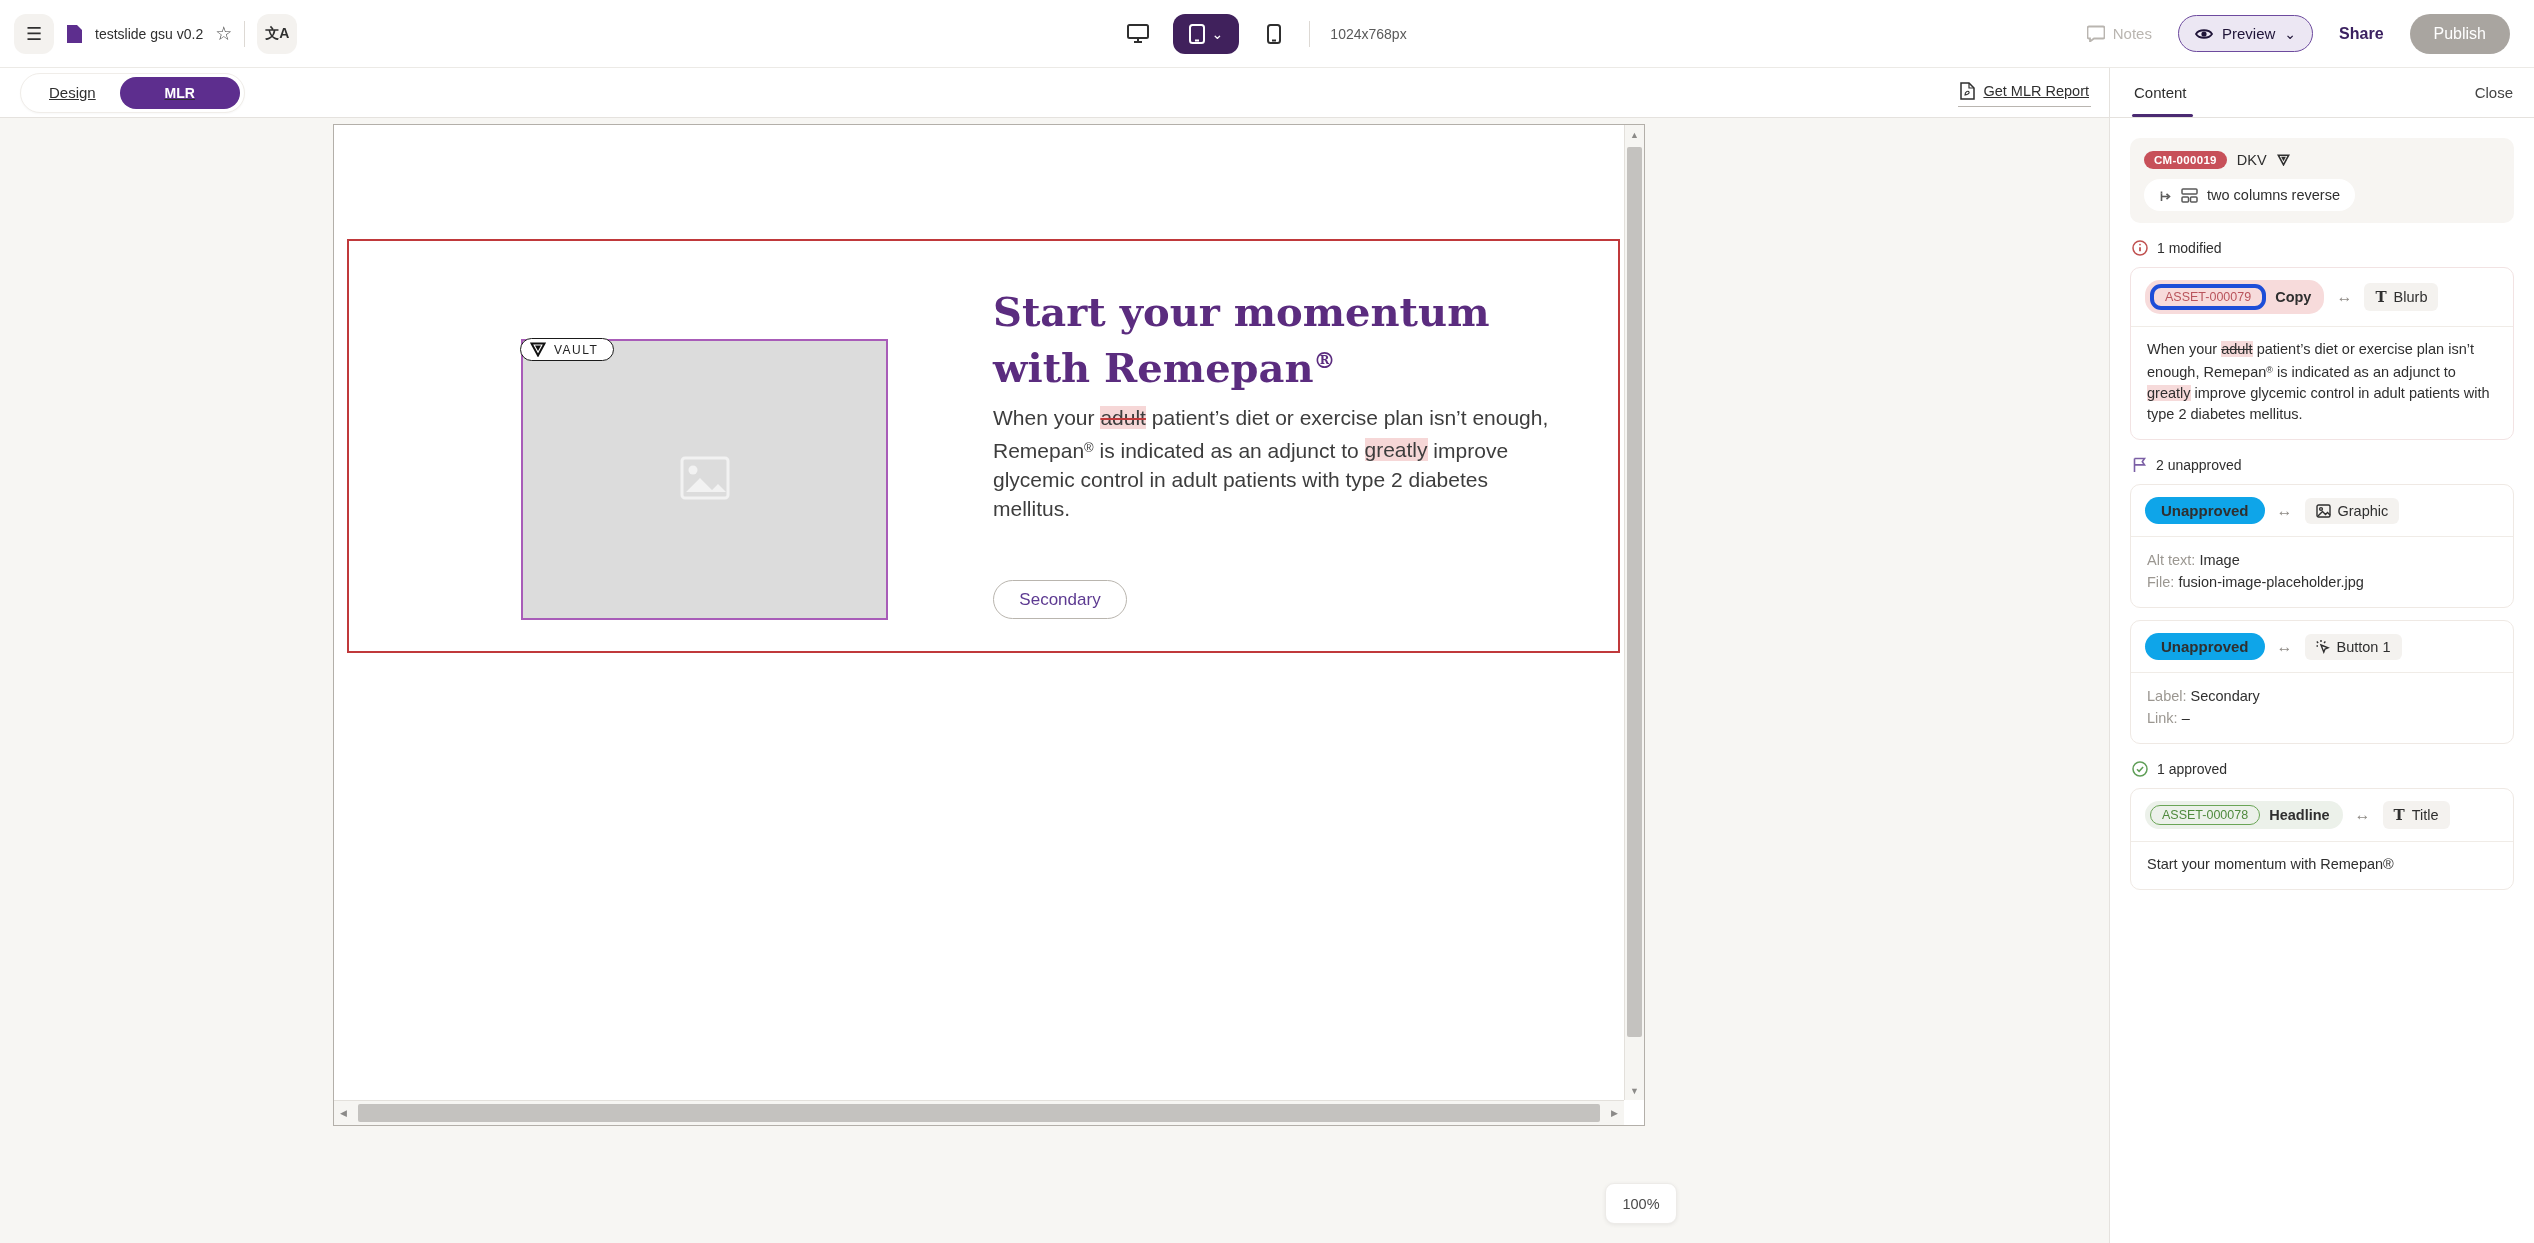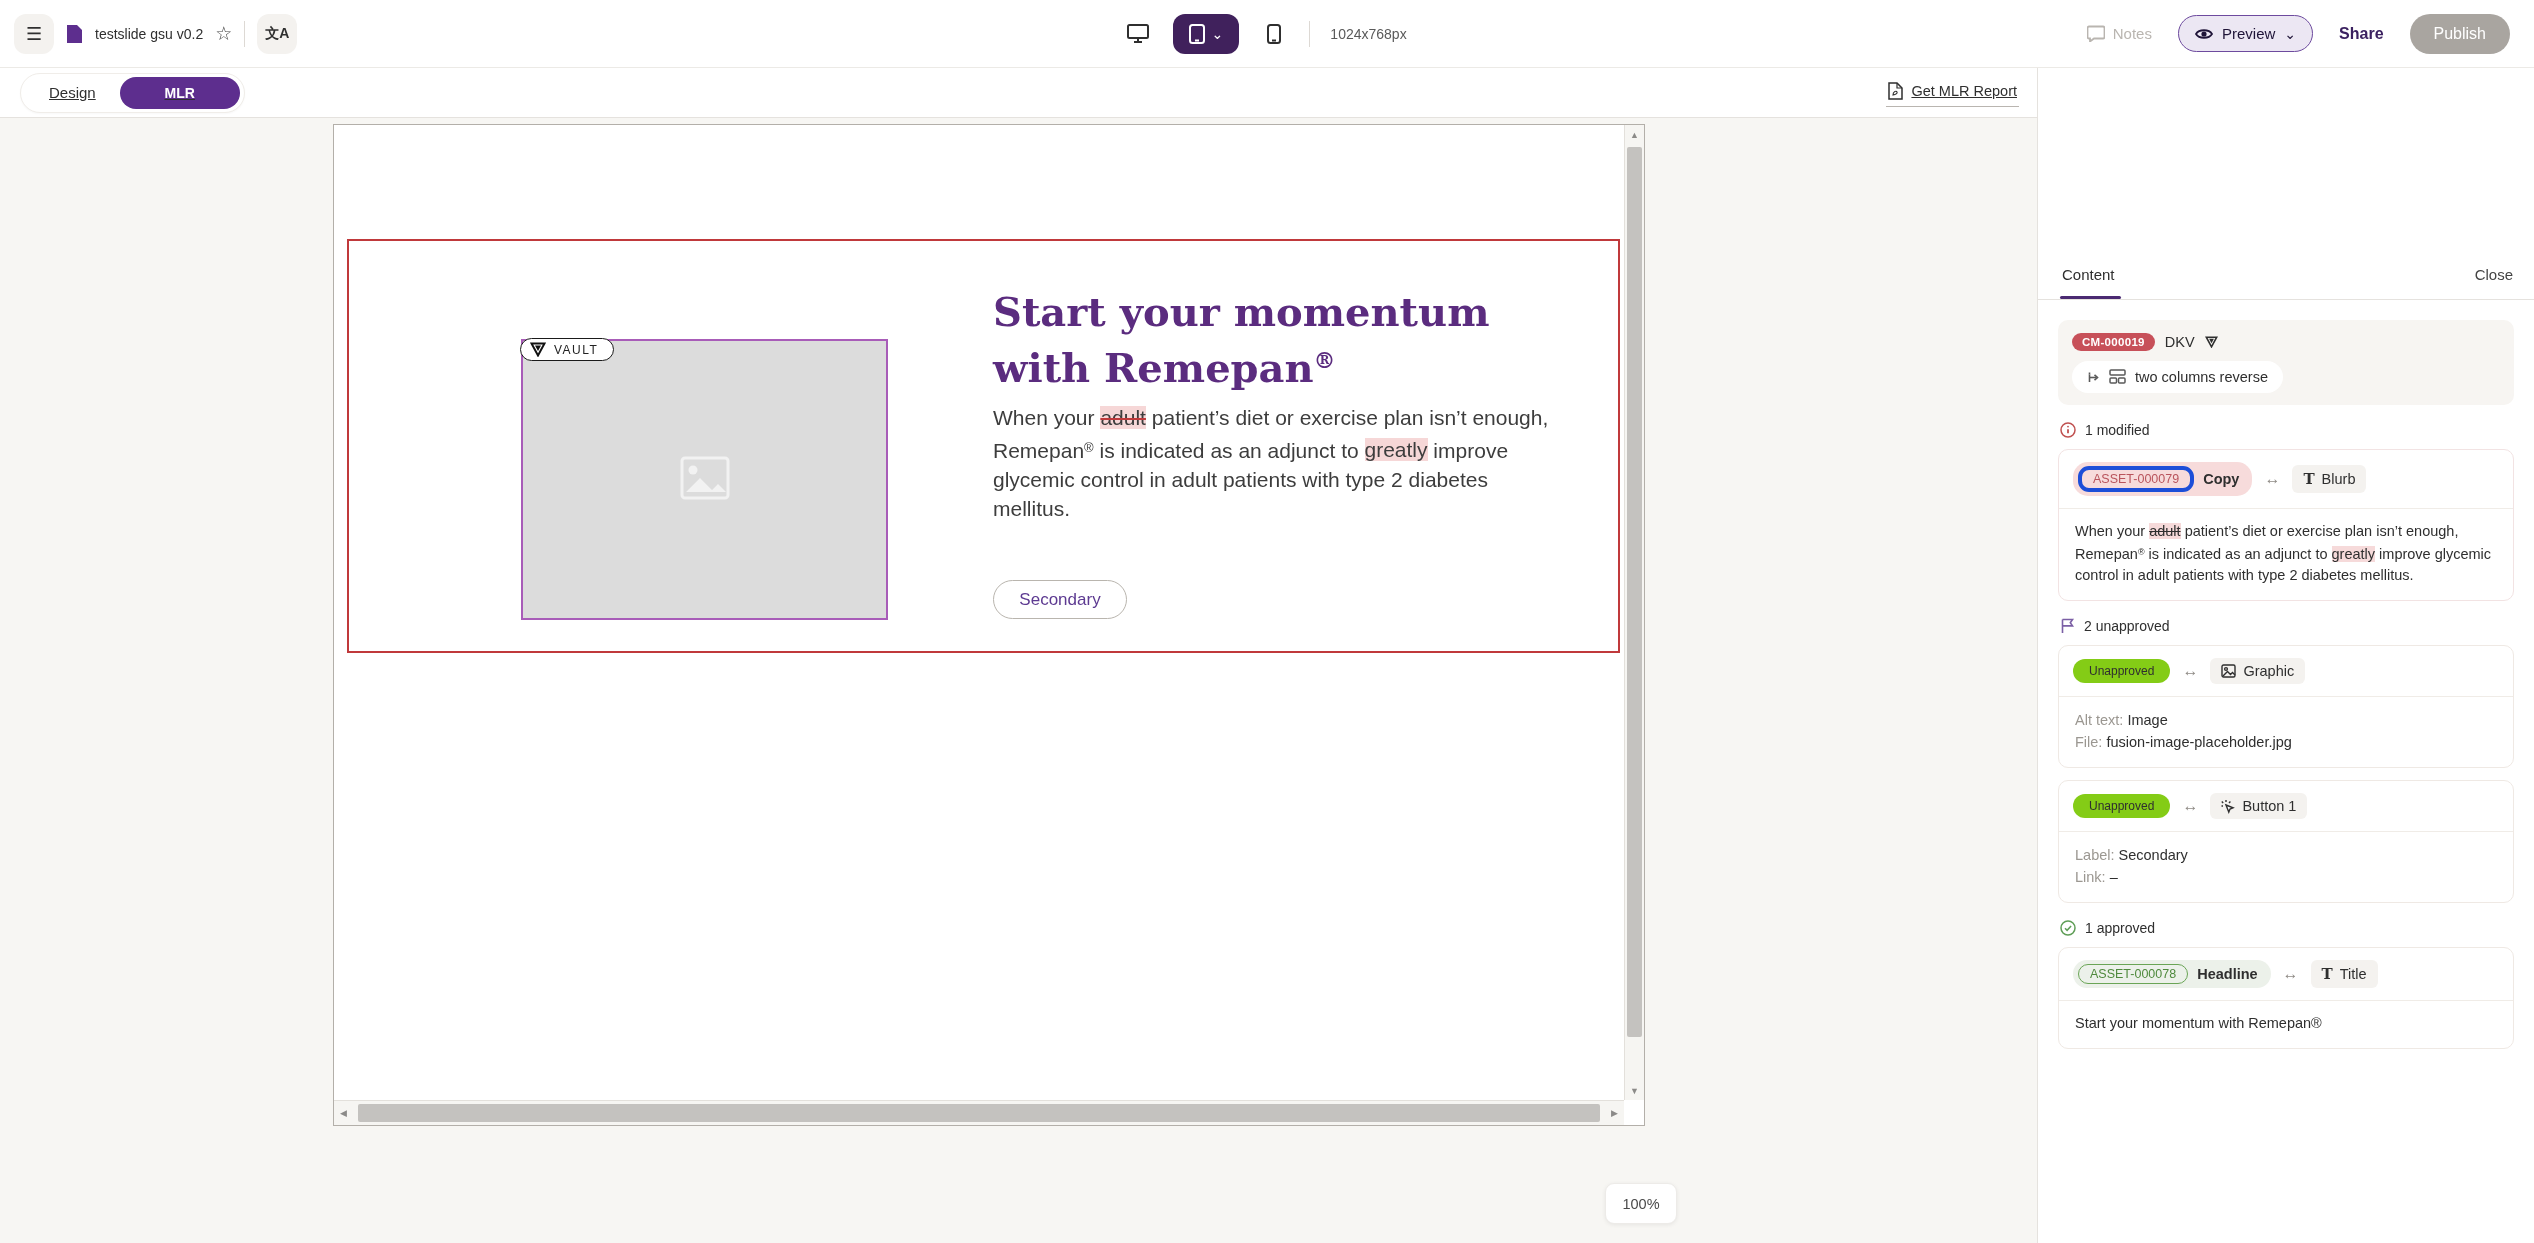--- a/index.html
+++ b/index.html
@@ -90,22 +90,22 @@
   .vsb .up { top:5px; left:5px; } .vsb .down { bottom:4px; left:5px; }
   .hsb .left { left:6px; top:7px; } .hsb .right { right:6px; top:7px; }
 
   .zoom-box { position:absolute; left:1605px; top:1065px; width:72px; height:41px;
     background:#fff; border:1px solid #edebe8; border-radius:9px;
     box-shadow:0 1px 4px rgba(0,0,0,.07); display:flex; align-items:center;
     justify-content:center; font-size:14.5px; color:#4a4a4a; cursor:pointer; }
   
 
   
-  .panel { width:497px; background:#fff; border-left:1px solid #e5e2de;
-    display:flex; flex-direction:column;justify-content:center; }
+  .panel { width:425px; background:#fff; border-left:1px solid #e5e2de;
+    display:flex; flex-direction:column; }
   .panel-head { height:50px; border-bottom:1px solid #e5e2de; display:flex;
     align-items:center; justify-content:space-between; padding:0 21px 0 24px; }
   .panel-tab { position:relative; font-size:15px; color:#2f2f2f; height:100%;
     display:flex; align-items:center; cursor:pointer; }
   .panel-tab::after { content:""; position:absolute; left:-2px; right:-6px; bottom:0;
     height:3px; background:#4b2a72; border-radius:2px; }
   .panel-close { font-size:15px; color:#444; cursor:pointer; }
   .panel-body { padding:20px 20px 0 20px; overflow:hidden; }
 
   .module-card { background:#f7f5f2; border-radius:10px; padding:13px 14px 12px 14px; }
@@ -132,21 +132,21 @@
 
   .asset-wrap { display:inline-flex; align-items:center; gap:9px; border-radius:15px;
     padding:4px 13px 4px 5px; }
   .asset-wrap.red { background:#f7dbdb; }
   .asset-wrap.green { background:#ecf1ea; }
   .asset-pill { font-size:12.5px; border-radius:11px; padding:2px 11px; background:transparent; }
   .asset-pill.red { border:4px solid #1d4ed8; color:#b9545c; }
   .asset-pill.green { border:1px solid #6aa556; color:#4f8a3d; }
   .asset-name { font-weight:700; font-size:14.5px; color:#2f2f2f; }
 
-  .status-pill { background:#84cc16; color:#2f2f2f; font-weight:400; font-size:12px;
+  .status-pill { background:#0ea5e9; color:#2f2f2f; font-weight:700; font-size:15px;
     border-radius:15px; padding:5px 16px; }
 
   .panel .diff-del { background:#f6dada; text-decoration:line-through; }
   .panel .diff-ins { background:#f6dada; }
   .reg { font-size:.62em; vertical-align:.45em; }
 
   .field { line-height:22px; }
   .field .lbl { color:#9b9791; }
   .field .val { color:#2f2f2f; }
 

